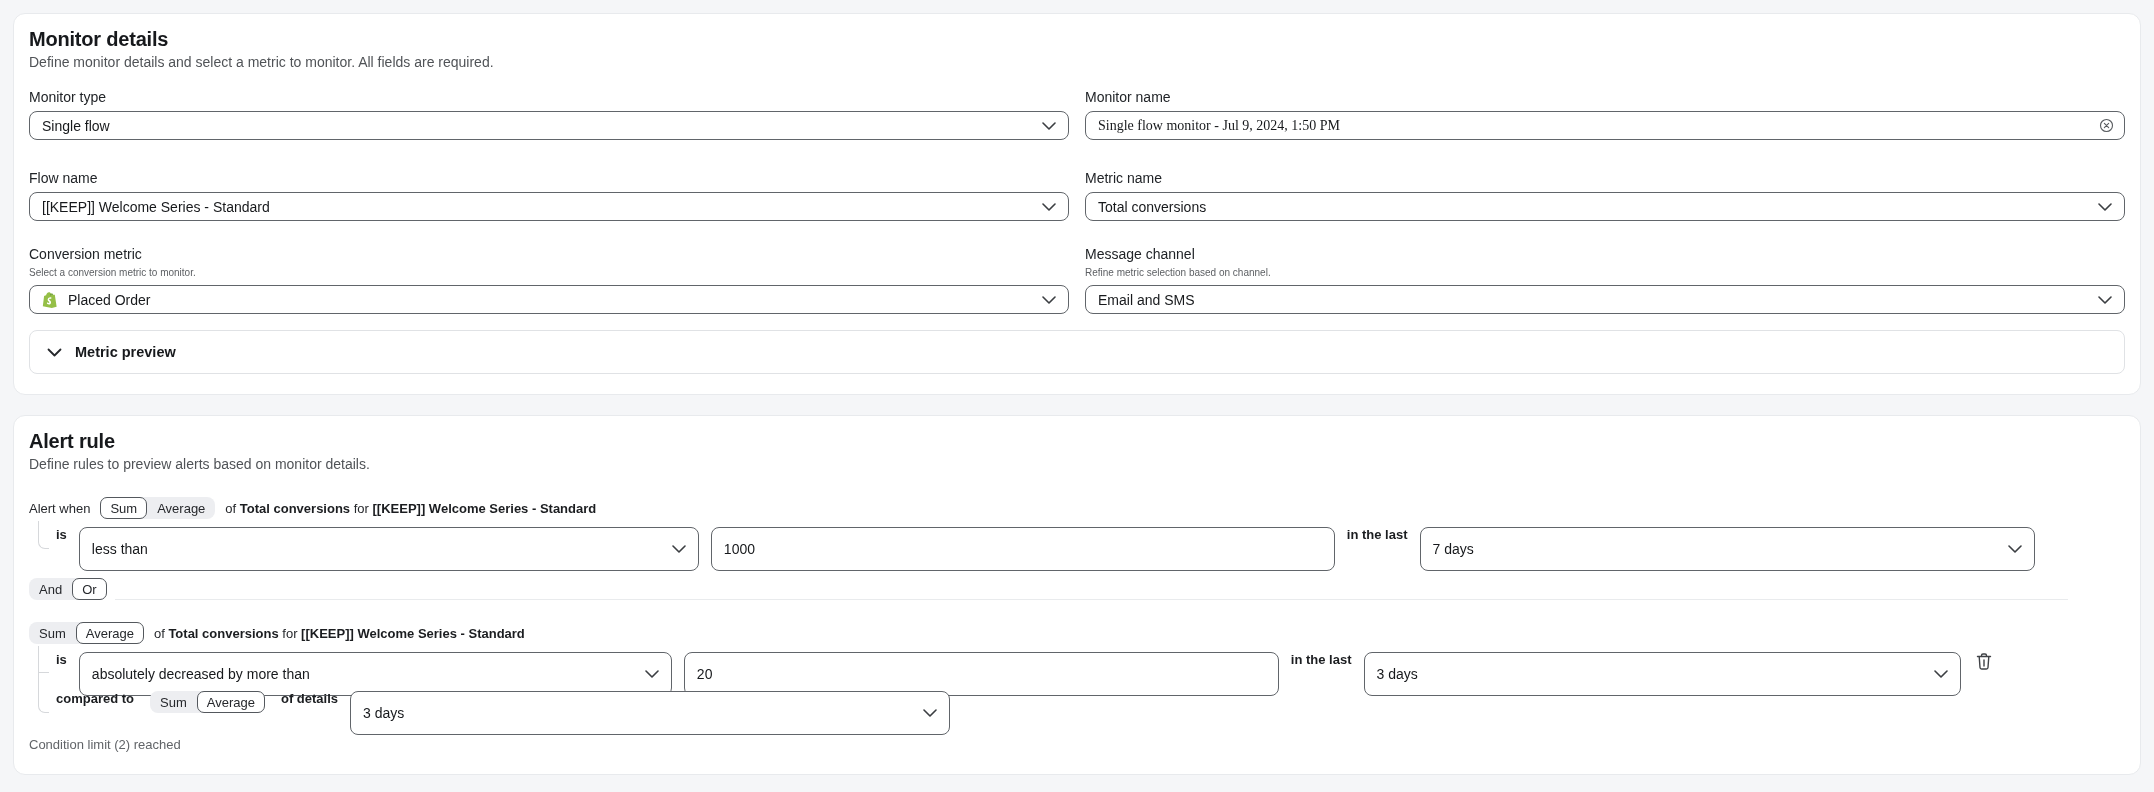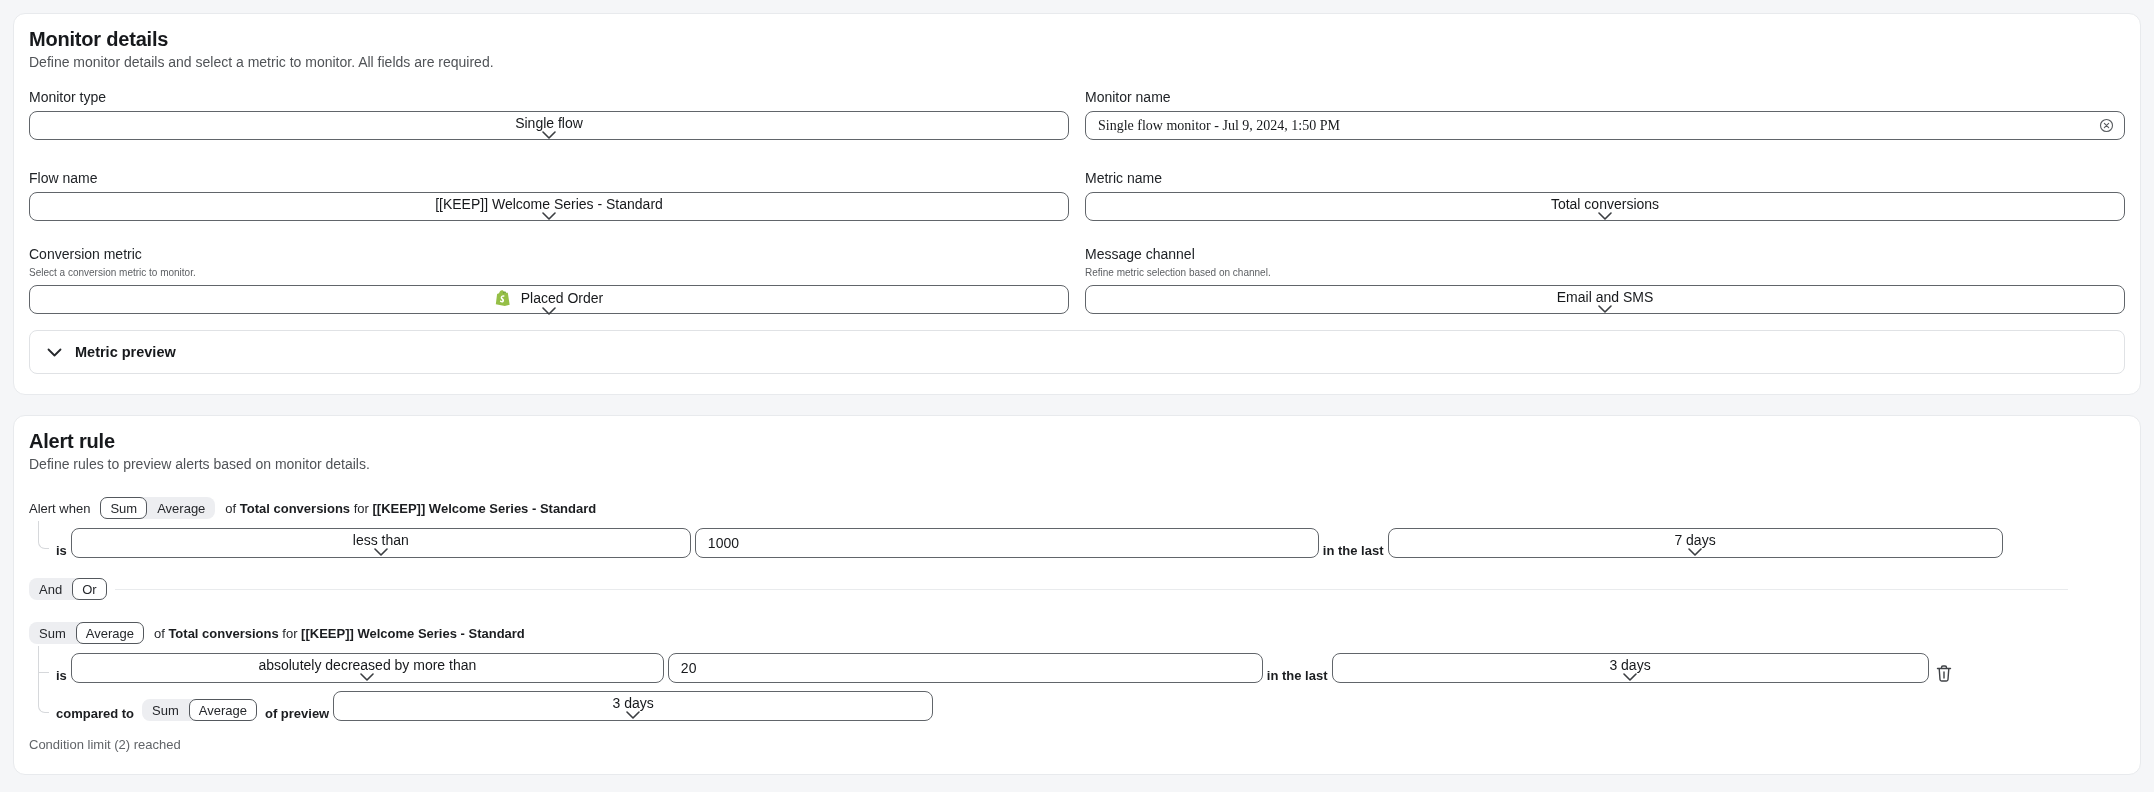--- a/index.html
+++ b/index.html
@@ -30,21 +30,20 @@
 
   .field-label { font-size: 14px; line-height: 17px; color: #212428; }
   .helper { font-size: 10px; line-height: 15px; color: #5c5f63; margin-top: 2px; }
 
   .control {
     margin-top: 5px; height: 29px;
     border: 1px solid #61656a; border-radius: 8px;
     background: #fff; display: flex; align-items: center;
     padding: 3px 12px; font-size: 14px; color: #17191c;
     width: 100%;
-    flex-direction: column;
   }
   .select { justify-content: space-between; cursor: pointer; }
   .select .sel-left { display: flex; align-items: center; gap: 9px; min-width: 0; }
   .chev { display: flex; align-items: center; flex: none; }
 
   .input-wrap { position: relative; }
   .text-input {
     margin-top: 5px; height: 29px; width: 100%;
     border: 1px solid #61656a; border-radius: 8px;
     padding: 0 40px 0 12px; font-size: 14px; color: #17191c;
@@ -80,37 +79,37 @@
   .connector { position: absolute; border-color: #d6d8db; }
   .elbow1 { left: 9px; top: -6px; width: 11px; height: 28px;
             border-left: 1px solid #d6d8db; border-bottom: 1px solid #d6d8db;
             border-bottom-left-radius: 7px; }
   .elbow2 { left: 9px; top: -6px; width: 11px; height: 67px;
             border-left: 1px solid #d6d8db; border-bottom: 1px solid #d6d8db;
             border-bottom-left-radius: 7px; }
   .tee2   { left: 10px; top: -6px; width: 10px; height: 27px;
             border-bottom: 1px solid #d6d8db; }
 
-  .cond-row { display: flex; align-items: flex-end; gap: 4px; height: 31px; }
+  .cond-row { display: flex; align-items: flex-start; gap: 12px; height: 31px; }
   .cond-row + .cond-row { margin-top: 8px; height: 30px; }
-  .cond-row .control, .cond-row .num-input { margin-top: 0; height: 30px; }
+  .cond-row .control, .cond-row .num-input { margin-top: 0; height: 44px; }
   .num-input {
     height: 30px; border: 1px solid #61656a; border-radius: 8px;
     padding: 0 12px; font-size: 14px; color: #17191c;
     font-family: "Liberation Sans", sans-serif; background: #fff; outline: none;
   }
   .w-op1 { width: 620px; flex: none; }
   .w-th1 { width: 624px; flex: none; }
   .w-wd1 { width: 615px; flex: none; }
   .w-op2 { width: 593px; flex: none; }
   .w-th2 { width: 595px; flex: none; }
   .w-wd2 { width: 597px; flex: none; }
   .w-pw  { width: 600px; flex: none; }
 
-  .logic-row { margin-top: 20px; display: flex; align-items: center; }
+  .logic-row { margin-top: 20px; display: flex; align-items: flex-end; }
   .or-divider { height: 1px; background: #e9ebed; width: 1953px; margin-left: 8px; }
 
   .trash-btn { display: flex; align-items: center; cursor: pointer; margin-left: 2px; }
 
   .limit-note { margin-top: 16px; font-size: 13px; line-height: 15px; color: #616468; }
 
   .icon-green { display: flex; flex: none; }
 </style>
 </head>
 <body>
@@ -326,21 +325,21 @@
           </svg>
       </span>
     </div>
 
     <div class="cond-row">
       <span class="rstrong">compared to</span>
       <span class="seg" style="margin-left:4px;">
         <button class="seg-btn">Sum</button>
         <button class="seg-btn selected">Average</button>
       </span>
-      <span class="rstrong" style="margin-left:4px;">of preview</span>
+      <span class="rstrong" style="margin-left:4px;">of details</span>
       <div class="control select w-pw">
         <span class="sel-left">
             <span>3 days</span>
           </span>
         <span class="chev">
           <svg width="14" height="8" viewBox="0 0 14 8">
               <path d="M1 1l6 6 6-6" fill="none" stroke="#3b3e42" stroke-width="1.6" stroke-linecap="round" stroke-linejoin="round"></path>
             </svg>
         </span>
       </div>

